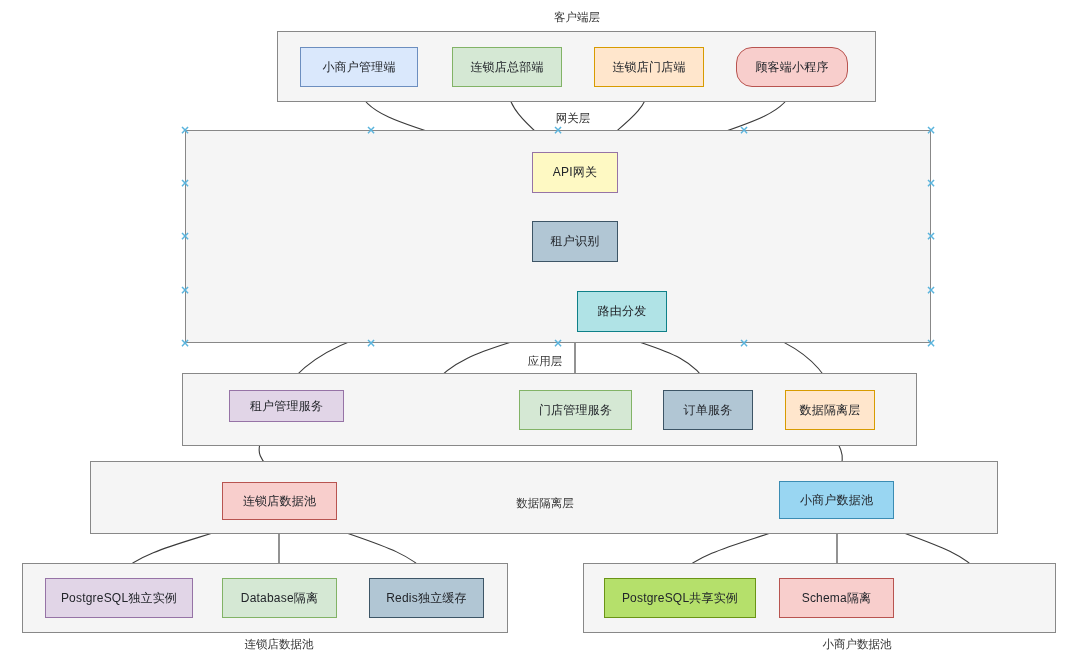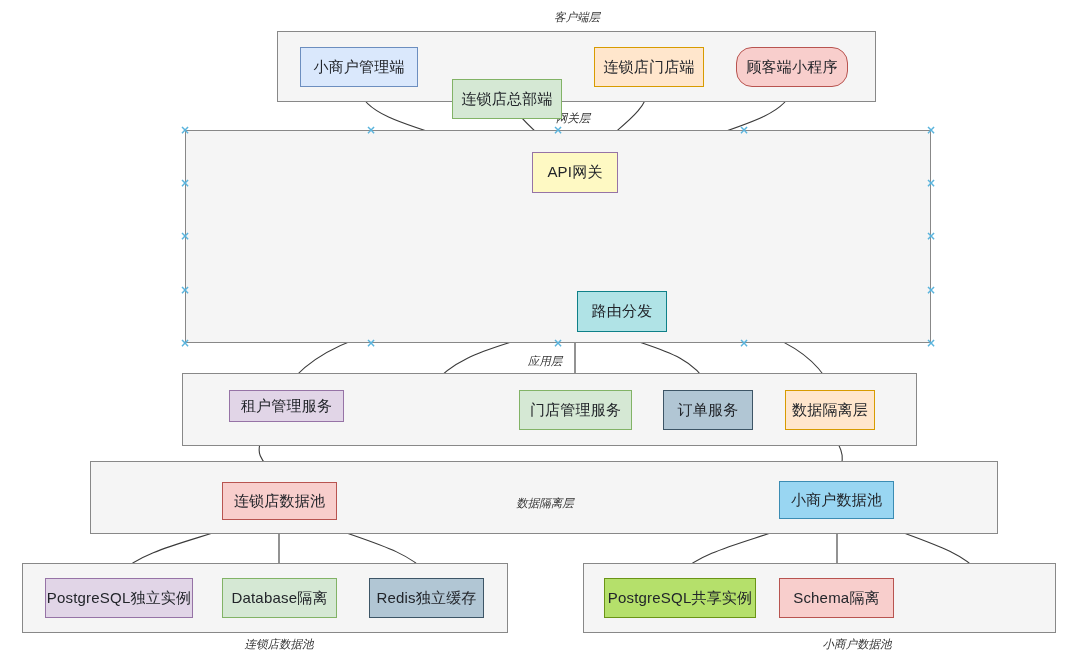--- a/index.html
+++ b/index.html
@@ -20,31 +20,30 @@
     border:1.6px solid #888888;
     box-sizing:border-box;
   }
   .group-title{
     position:absolute;
     font-size:11.5px;
     color:#333333;
     text-align:left;
     white-space:nowrap;
     transform:translateX(-50%);
-    font-style:italic;
   }
   .node{
     position:absolute;
     box-sizing:border-box;
     border-width:1.4px;
     border-style:solid;
     display:flex;
     align-items:center;
     justify-content:center;
-    font-size:15px;
+    font-size:12px;
     color:#22252a;
     text-align:center;
     white-space:nowrap;
     letter-spacing:.2px;
   }
   .handle{
     position:absolute;
     width:11px;height:11px;
     transform:translate(-50%,-50%);
     color:#5ab4dd;
@@ -109,25 +108,26 @@
   <div class="group" style="left:90px;top:461px;width:908px;height:73px;"></div>
   <div class="group-title" style="left:545px;top:496px;">数据隔离层</div>
 
   <div class="group" style="left:22px;top:563px;width:486px;height:70px;"></div>
   <div class="group-title" style="left:279px;top:637px;">连锁店数据池</div>
 
   <div class="group" style="left:583px;top:563px;width:473px;height:70px;"></div>
   <div class="group-title" style="left:857px;top:637px;">小商户数据池</div>
 
   <div class="node" style="left:300px;top:47px;width:118px;height:40px;background:#dae8fc;border-color:#6c8ebf;">小商户管理端</div>
-  <div class="node" style="left:452px;top:47px;width:110px;height:40px;background:#d5e8d4;border-color:#82b366;margin-top:32px;">连锁店总部端</div>
+  <div class="node" style="left:452px;top:47px;width:110px;height:40px;background:#d5e8d4;border-color:#82b366;">连锁店总部端</div>
   <div class="node" style="left:594px;top:47px;width:110px;height:40px;background:#ffe6cc;border-color:#d79b00;">连锁店门店端</div>
   <div class="node" style="left:736px;top:47px;width:112px;height:40px;background:#f8cecc;border-color:#b85450;border-radius:16px;">顾客端小程序</div>
 
   <div class="node" style="left:532px;top:152px;width:86px;height:41px;background:#fef9c3;border-color:#9673a6;">API网关</div>
+  <div class="node" style="left:532px;top:221px;width:86px;height:41px;background:#b1c6d4;border-color:#3d5566;">租户识别</div>
   <div class="node" style="left:529px;top:291px;width:90px;height:41px;background:#b0e3e6;border-color:#0e8088;margin-left:48px;">路由分发</div>
 
   <div class="node" style="left:229px;top:390px;width:115px;height:32px;background:#e1d5e7;border-color:#9673a6;">租户管理服务</div>
   <div class="node" style="left:519px;top:390px;width:113px;height:40px;background:#d5e8d4;border-color:#82b366;">门店管理服务</div>
   <div class="node" style="left:663px;top:390px;width:90px;height:40px;background:#b1c6d4;border-color:#3d5566;">订单服务</div>
   <div class="node" style="left:785px;top:390px;width:90px;height:40px;background:#ffe6cc;border-color:#d79b00;">数据隔离层</div>
 
   <div class="node" style="left:222px;top:482px;width:115px;height:38px;background:#f8cecc;border-color:#b85450;">连锁店数据池</div>
   <div class="node" style="left:779px;top:481px;width:115px;height:38px;background:#99d6f2;border-color:#3b8cb3;">小商户数据池</div>
 

